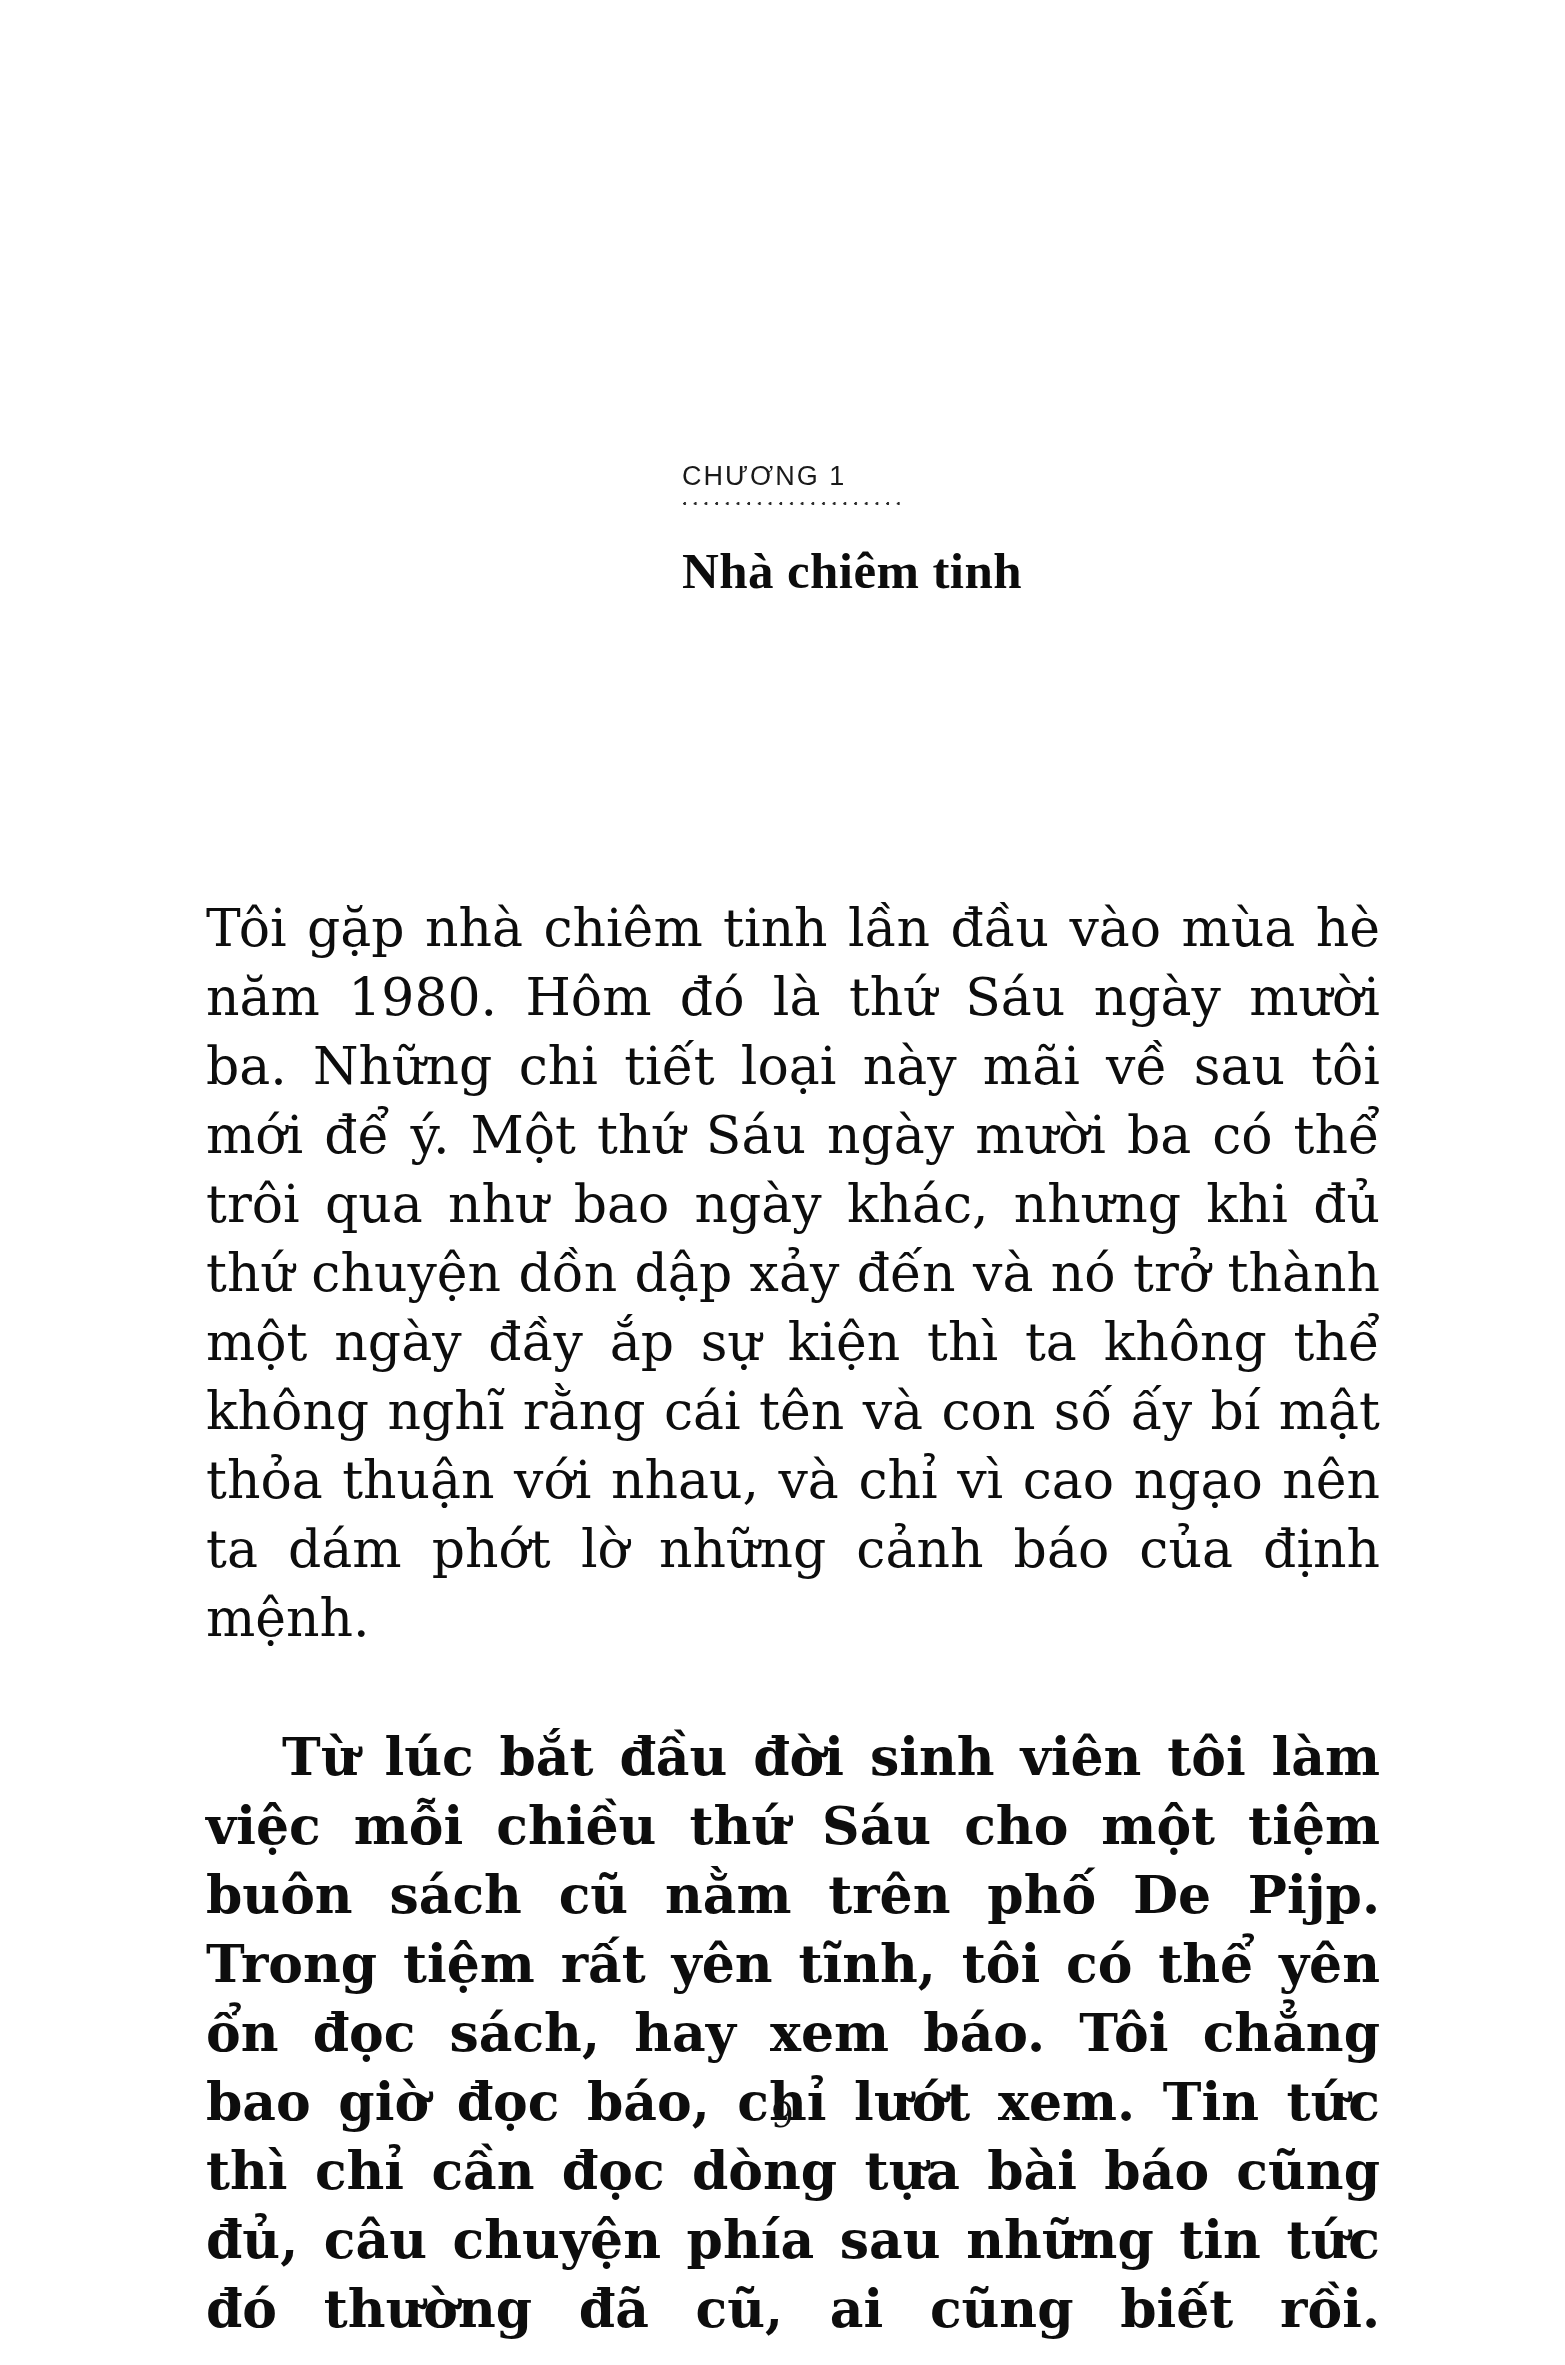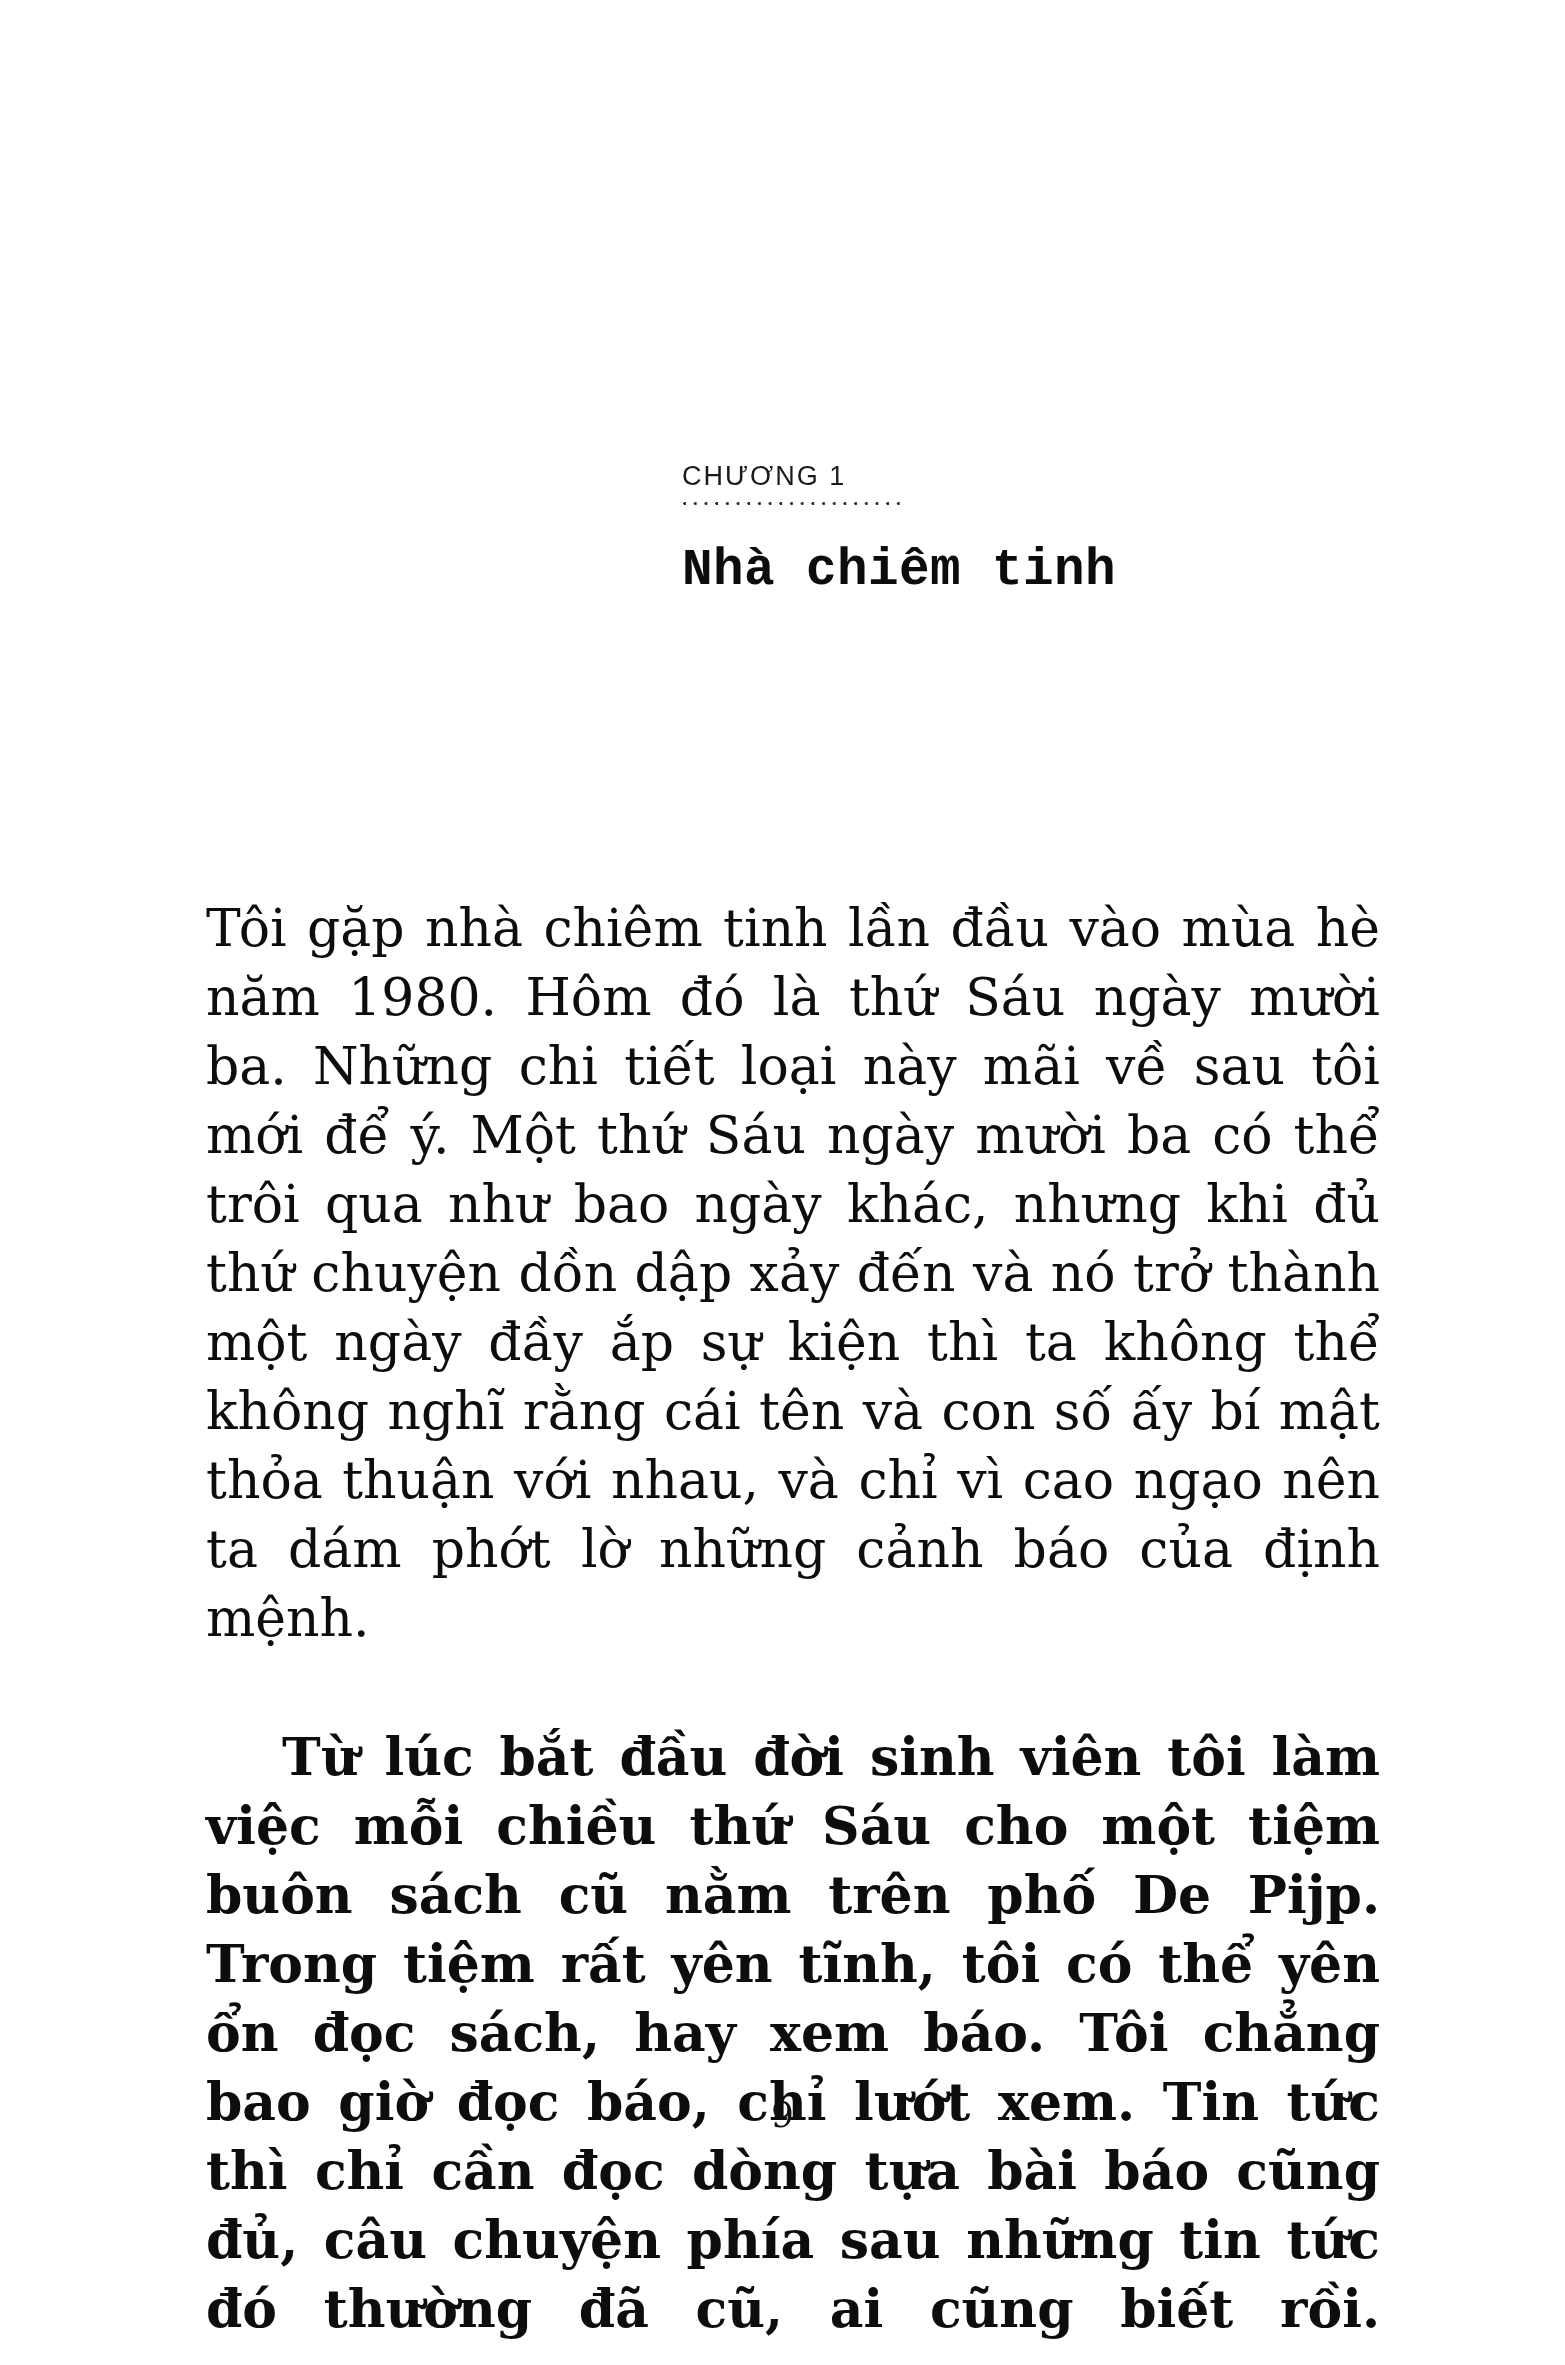--- a/index.html
+++ b/index.html
@@ -52,21 +52,21 @@
     margin-top: 9px;
     width: 218px;
     height: 5.3px;
     background-image: radial-gradient(circle at 2.7px 2.7px, #2b2b2b 1.4px, rgba(0,0,0,0) 1.7px);
     background-size: 10.7px 5.3px;
     background-repeat: repeat-x;
   }
 
   .chapter-title {
     margin-top: 36px;
-    font-family: Liberation Mono, monospace;
+    font-family: Liberation Serif, serif;
     font-weight: 700;
     font-size: 51px;
     letter-spacing: 0.4px;
     color: #0c0c0c;
     line-height: 1.15;
     white-space: nowrap;
   }
 
   
   .body-text {

